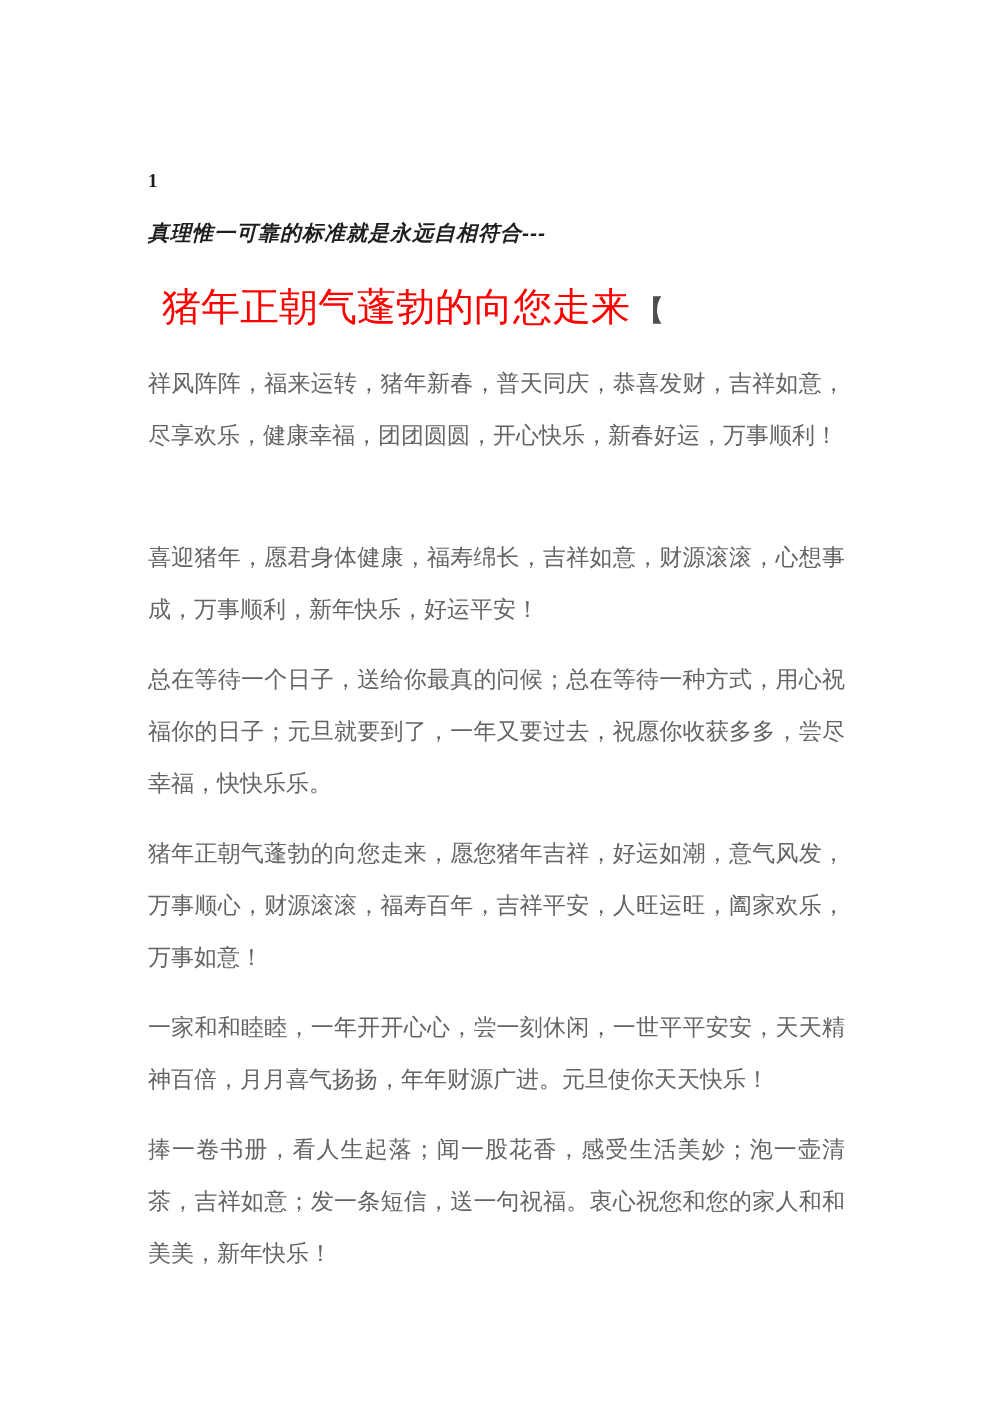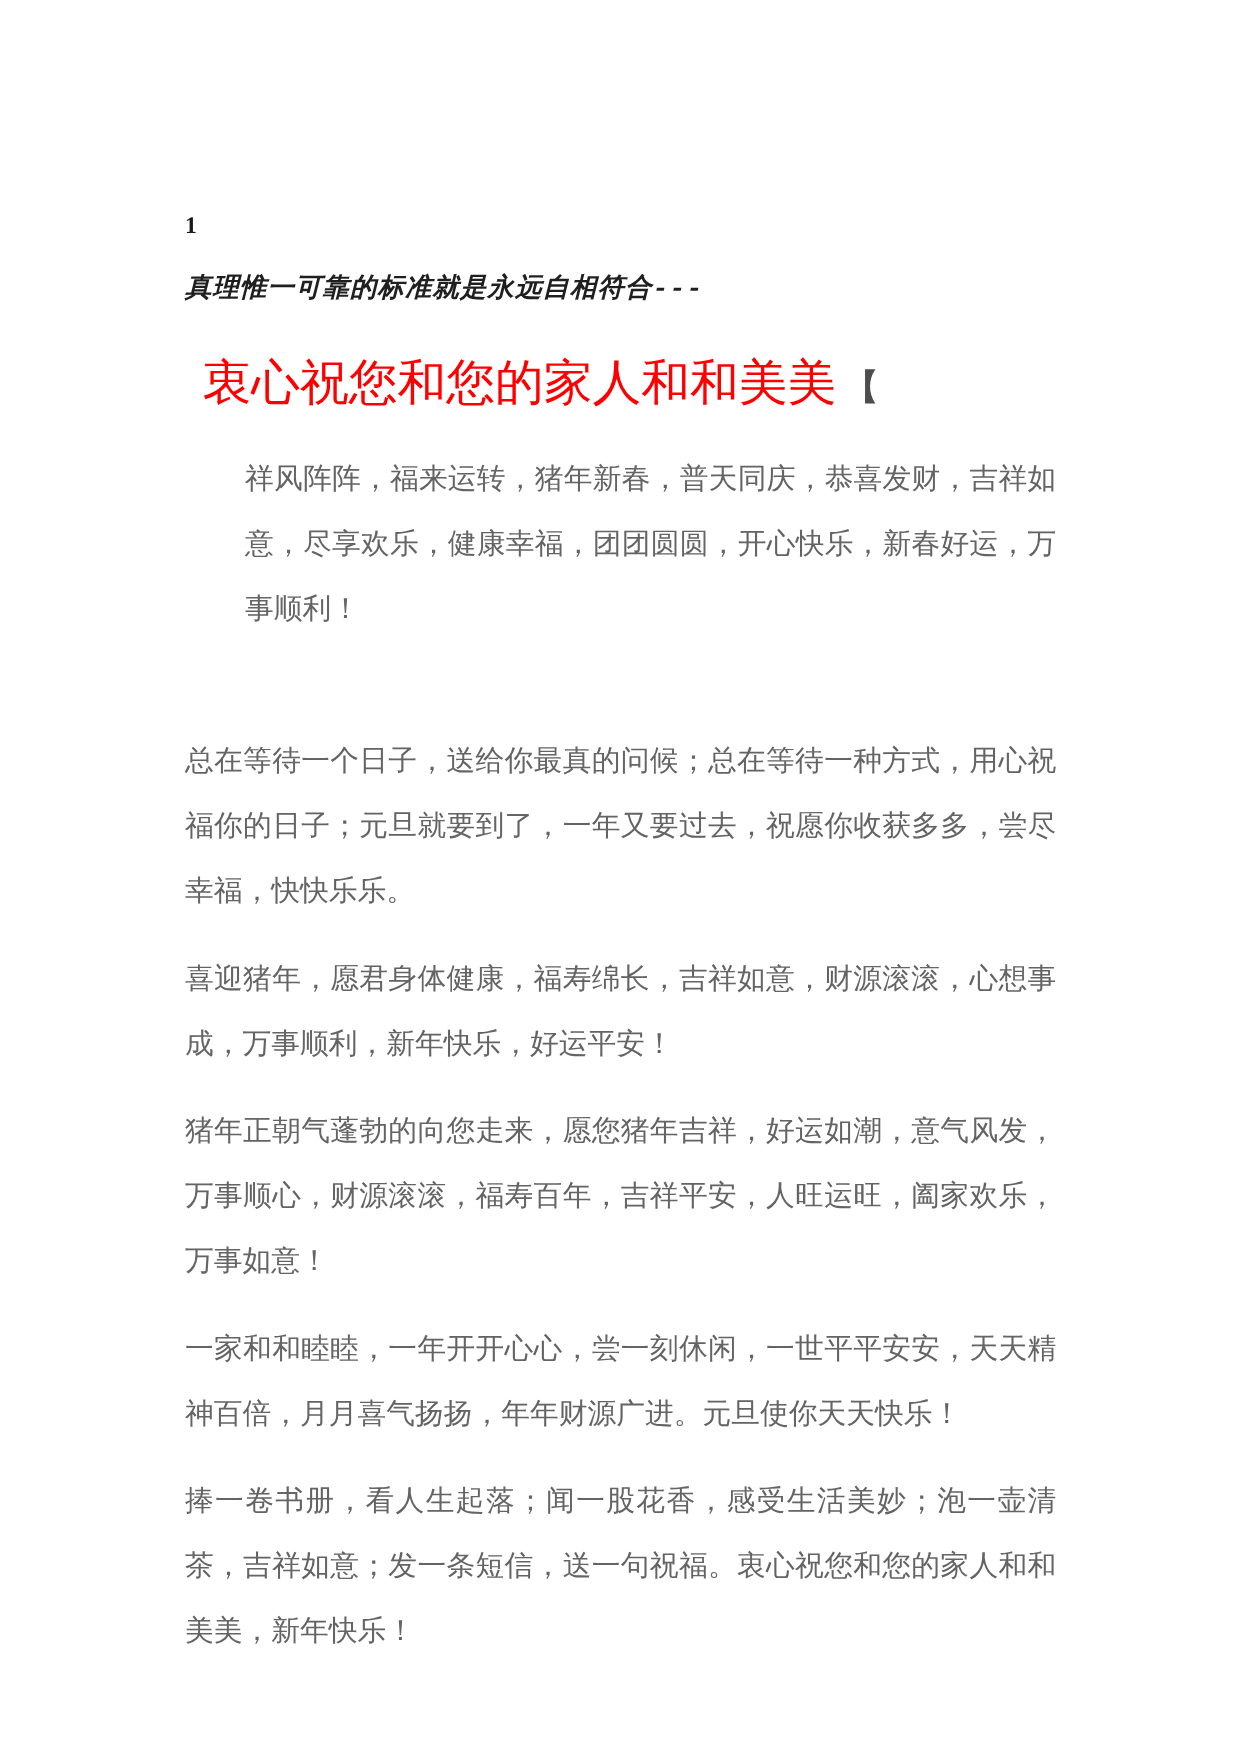--- a/index.html
+++ b/index.html
@@ -19,21 +19,21 @@
   }
   .page-number {
     font-family: "Liberation Serif", serif;
     font-weight: bold;
     font-size: 19px;
     line-height: 22px;
     color: #1a1a1a;
   }
   .motto {
     margin-top: 26px;
-    font-family: Liberation Mono, monospace;
+    font-family: Liberation Sans, sans-serif;
     font-style: italic;
     font-weight: bold;
     font-size: 21px;
     line-height: 30px;
     letter-spacing: 1px;
     color: #1f1f1f;
   }
   .doc-title {
     margin: 34px 0 0 0;
     padding-left: 14px;
@@ -59,36 +59,35 @@
   }
   .body-text p {
     margin: 0 0 18px 0;
     text-align: justify;
     text-align-last: left;
     text-justify: inter-character;
   }
   .body-text p.gap-after {
     
     margin-bottom: 70px;
-    margin-left: 48px;
   }
 </style>
 </head>
 <body>
 
 <div class="page">
 
   <div class="page-number">1</div>
 
   <div class="motto">真理惟一可靠的标准就是永远自相符合---</div>
 
-  <h1 class="doc-title"><span class="title-text">衷心祝您和您的家人和和美美</span><span class="title-bracket">【</span></h1>
+  <h1 class="doc-title"><span class="title-text">猪年正朝气蓬勃的向您走来</span><span class="title-bracket">【</span></h1>
 
   <div class="body-text">
     <p class="gap-after">祥风阵阵，福来运转，猪年新春，普天同庆，恭喜发财，吉祥如意，尽享欢乐，健康幸福，团团圆圆，开心快乐，新春好运，万事顺利！</p>
+    <p>喜迎猪年，愿君身体健康，福寿绵长，吉祥如意，财源滚滚，心想事成，万事顺利，新年快乐，好运平安！</p>
     <p>总在等待一个日子，送给你最真的问候；总在等待一种方式，用心祝福你的日子；元旦就要到了，一年又要过去，祝愿你收获多多，尝尽幸福，快快乐乐。</p>
-    <p>喜迎猪年，愿君身体健康，福寿绵长，吉祥如意，财源滚滚，心想事成，万事顺利，新年快乐，好运平安！</p>
     <p>猪年正朝气蓬勃的向您走来，愿您猪年吉祥，好运如潮，意气风发，万事顺心，财源滚滚，福寿百年，吉祥平安，人旺运旺，阖家欢乐，万事如意！</p>
     <p>一家和和睦睦，一年开开心心，尝一刻休闲，一世平平安安，天天精神百倍，月月喜气扬扬，年年财源广进。元旦使你天天快乐！</p>
     <p>捧一卷书册，看人生起落；闻一股花香，感受生活美妙；泡一壶清茶，吉祥如意；发一条短信，送一句祝福。衷心祝您和您的家人和和美美，新年快乐！</p>
   </div>
 
 </div>
 
 </body></html>

